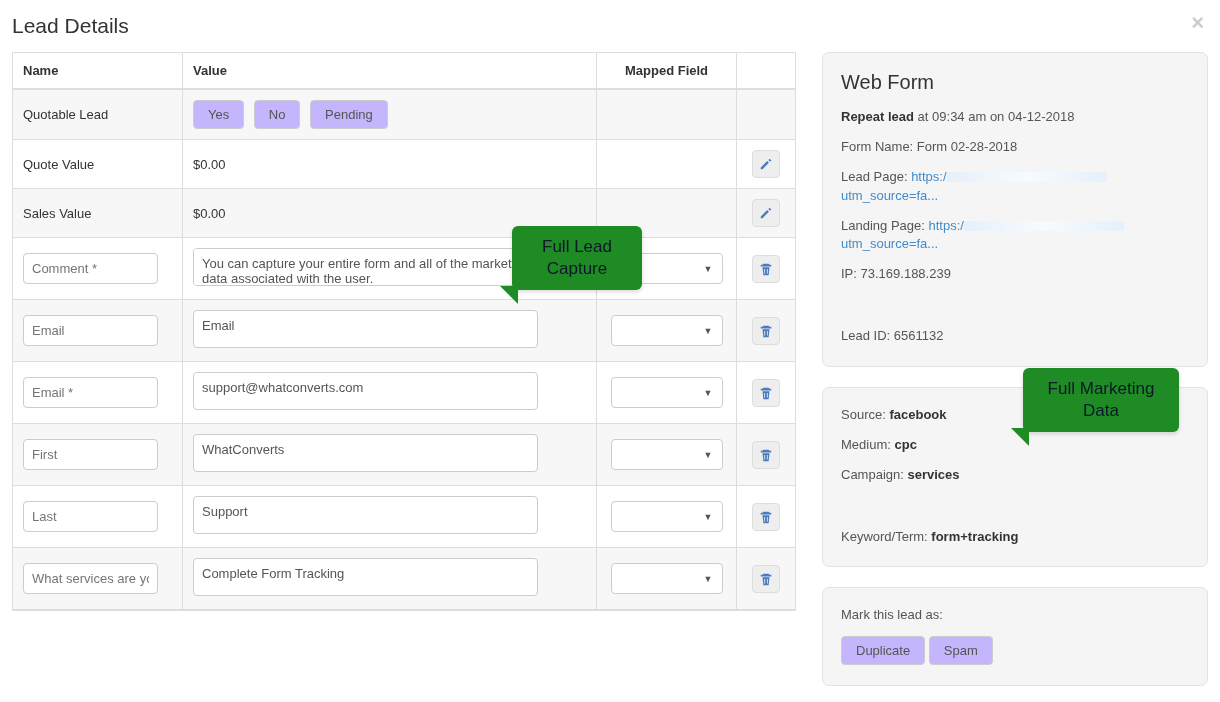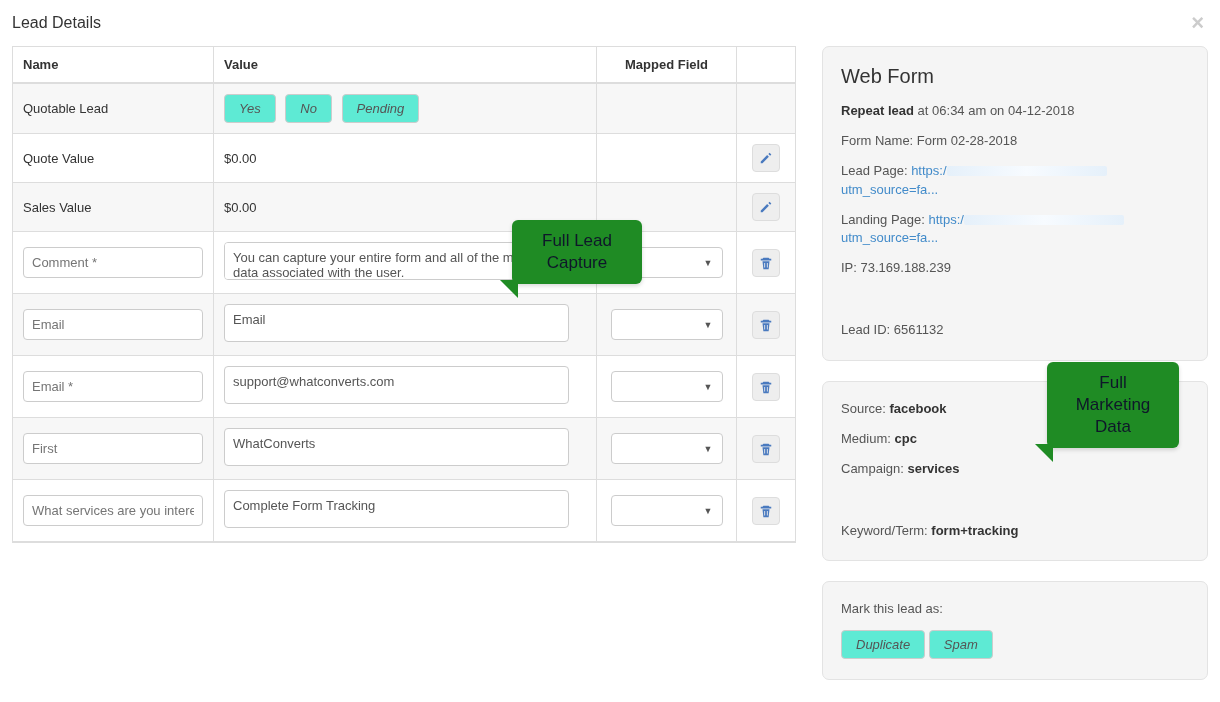--- a/index.html
+++ b/index.html
@@ -13,21 +13,21 @@
   }
   .modal {
     padding: 10px 12px 30px 12px;
   }
   .modal-header {
     display: flex;
     justify-content: space-between;
     align-items: flex-start;
   }
   .modal-title {
-    font-size: 16px;
+    font-size: 21px;
     font-weight: 400;
     color: #333;
     margin: 4px 0 14px 0;
   }
   .close-x {
     color: #ccc;
     font-size: 22px;
     font-weight: bold;
     cursor: pointer;
     padding: 0 4px;
@@ -94,28 +94,27 @@
     border-bottom: 2px solid #ddd;
   }
   table.lead tr:nth-child(odd) td { background: #f7f7f7; }
   table.lead tr:nth-child(even) td { background: #fff; }
   .col-name  { width: 170px; border-right: 1px solid #ddd; }
   .col-value { border-right: 1px solid #ddd; }
   .col-map   { width: 140px; border-right: 1px solid #ddd; text-align: center !important; }
   .col-act   { width: 58px; text-align: center !important; }
   .btn {
     display: inline-block;
-    background: #5eead4;
+    background: #c4b5fd;
     border: 1px solid #ccc;
     border-radius: 4px;
     padding: 6px 14px;
     font-size: 13px;
     cursor: pointer;
     color: #555;
-    font-style: italic;
   }
   .btn-group .btn { margin-right: 6px; }
   .icon-btn {
     display: inline-flex;
     align-items: center;
     justify-content: center;
     width: 28px;
     height: 28px;
     border-radius: 4px;
     background: #eee;
@@ -129,21 +128,21 @@
   input.field, textarea.field, select.field {
     width: 100%;
     border: 1px solid #ccc;
     border-radius: 4px;
     padding: 7px 8px;
     font: inherit;
     color: #555;
     background: #fff;
     resize: none;
   }
-  input.name-field { width: 180px; }
+  input.name-field { width: 135px; }
   textarea.field { height: 38px; width: 345px; }
   select.field { width: 112px; background:#fff; }
   .select-wrap {
     display:inline-block;
     position:relative;
   }
   .select-wrap:after{
     content:"▼";
     font-size:9px;
     color:#555;
@@ -168,21 +167,21 @@
   .callout .arrow {
     position: absolute;
     width: 0; height: 0;
   }
   .callout.c1 { left: 500px; top: 174px; width: 130px; }
   .callout.c1 .arrow {
     left: -12px; bottom: -14px;
     border-top: 18px solid #1F8B24;
     border-left: 18px solid transparent;
   }
-  .callout.c2 { top: -20px; right: 28px; width: 132px; }
+  .callout.c2 { top: -20px; right: 28px; width: 156px; }
   .callout.c2 .arrow {
     left: -12px; bottom: -14px;
     border-top: 18px solid #1F8B24;
     border-left: 18px solid transparent;
   }
   .panel.sources { position: relative; }
   .left-wrap { position: relative; }
 </style>
 </head>
 <body>
@@ -284,38 +283,48 @@
             <td class="col-name"><input class="field name-field" placeholder="First" style=""></td>
             <td class="col-value"><textarea class="field" style="">WhatConverts</textarea></td>
             <td class="col-map"><span class="select-wrap"><select class="field"><option></option></select></span></td>
             <td class="col-act"><span class="icon-btn">
                   <svg viewBox="0 0 16 16">
                     <path class="trash" d="M5 2h6l1 1h2v2H2V3h2l1-1zm-1 4h8l-1 9H5L4 6zm2 2v5h1V8H6zm3 0v5h1V8H9z"></path>
                   </svg>
                 </span></td>
           </tr>
           <tr>
+            <td class="col-name"><input class="field name-field" placeholder="Last" style=""></td>
+            <td class="col-value"><textarea class="field" style="">Support</textarea></td>
+            <td class="col-map"><span class="select-wrap"><select class="field"><option></option></select></span></td>
+            <td class="col-act"><span class="icon-btn">
+                  <svg viewBox="0 0 16 16">
+                    <path class="trash" d="M5 2h6l1 1h2v2H2V3h2l1-1zm-1 4h8l-1 9H5L4 6zm2 2v5h1V8H6zm3 0v5h1V8H9z"></path>
+                  </svg>
+                </span></td>
+          </tr>
+          <tr>
             <td class="col-name"><input class="field name-field" placeholder="What services are you interested" style=""></td>
             <td class="col-value"><textarea class="field" style="">Complete Form Tracking</textarea></td>
             <td class="col-map"><span class="select-wrap"><select class="field"><option></option></select></span></td>
             <td class="col-act"><span class="icon-btn">
                   <svg viewBox="0 0 16 16">
                     <path class="trash" d="M5 2h6l1 1h2v2H2V3h2l1-1zm-1 4h8l-1 9H5L4 6zm2 2v5h1V8H6zm3 0v5h1V8H9z"></path>
                   </svg>
                 </span></td>
           </tr>
 
         </tbody>
       </table>
     </div>
 
     <div class="right">
       <div class="panel">
         <h2>Web Form</h2>
-        <p><b>Repeat lead</b> <span>at 06:34 am on 04-12-2018</span></p>
+        <p><b>Repeat lead</b> <span>at 09:34 am on 04-12-2018</span></p>
         <p><span>Form Name:</span> <span>Form 02-28-2018</span></p>
         <p><span>Lead Page:</span> <a><span>https:/</span><span class="redacted"></span><br><span>utm_source=fa...</span></a></p>
         <p><span>Landing Page:</span> <a><span>https:/</span><span class="redacted"></span><br><span>utm_source=fa...</span></a></p>
         <p><span>IP:</span> <span>73.169.188.239</span></p>
         <p><span>Lead ID:</span> <span>6561132</span></p>
       </div>
 
       <div class="panel sources">
         <div class="callout c2">
           <span>Full Marketing Data</span>

